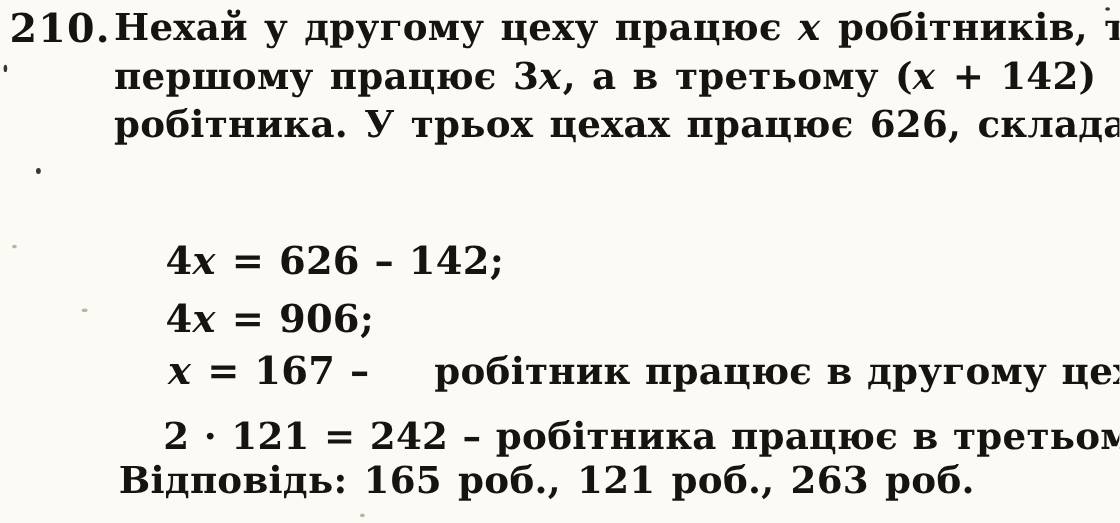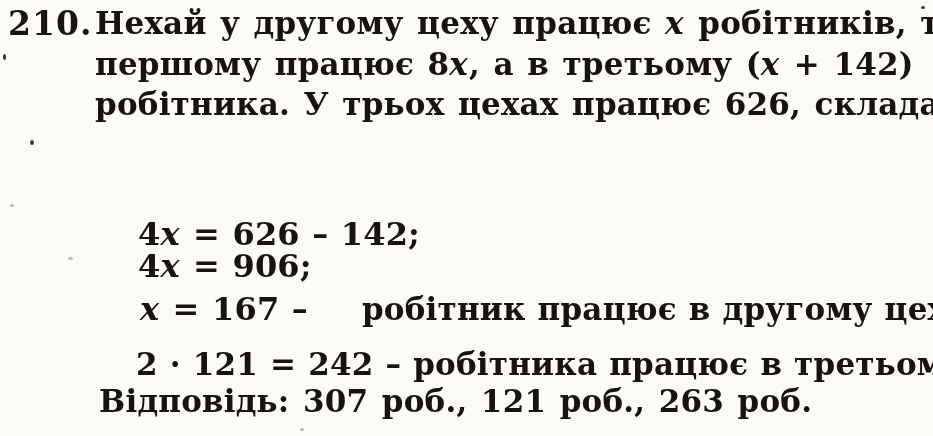--- a/index.html
+++ b/index.html
@@ -63,29 +63,29 @@
   <div class="speck" style="left:3px; top:54px; width:3px; height:6px;"></div>
   <div class="speck light" style="left:10px; top:204px; width:4px; height:3px;"></div>
   <div class="speck light" style="left:68px; top:257px; width:5px; height:3px;"></div>
   <div class="speck" style="left:921px; top:6px; width:4px; height:3px;"></div>
   <div class="speck light" style="left:300px; top:428px; width:4px; height:3px;"></div>
 
   <div class="line num" style="left:8px; top:6px;">210.</div>
 
   <div class="line" style="left:95px; top:6px;"><span>Нехай у другому цеху працює </span><span class="var">x</span><span> робітників, тоді в</span></div>
 
-  <div class="line" style="left:95px; top:47px;"><span>першому працює 8</span><span class="var">x</span><span>, а в третьому (</span><span class="var">x</span><span> + 142)</span></div>
+  <div class="line" style="left:95px; top:47px;"><span>першому працює 3</span><span class="var">x</span><span>, а в третьому (</span><span class="var">x</span><span> + 142)</span></div>
 
   <div class="line" style="left:95px; top:87px;">робітника. У трьох цехах працює 626, складаємо</div>
 
 
 
-  <div class="line eq" style="left:138px; top:217px;text-align:center;"><span>4</span><span class="var">x</span><span> = 626 – 142;</span></div>
+  <div class="line eq" style="left:138px; top:200px;text-align:center;"><span>4</span><span class="var">x</span><span> = 626 – 142;</span></div>
 
   <div class="line eq" style="left:138px; top:249px;"><span>4</span><span class="var">x</span><span> = 906;</span></div>
 
   <div class="line eq" style="left:140px; top:292px;"><span class="var">x</span><span> = 167 –</span><span class="gap"></span><span style="font-size:31px;">робітник працює в другому цеху,</span></div>
 
   <div class="line eq" style="left:136px; top:347px; font-size:31px;">2 · 121 = 242 – робітника працює в третьому цеху.</div>
 
-  <div class="line" style="left:99px; top:384px;"><span>Відповідь:</span><span> 307 роб., 121 роб., 263 роб.</span></div>
+  <div class="line" style="left:99px; top:384px;"><span>Відповідь:</span><span> 165 роб., 121 роб., 263 роб.</span></div>
 
 </div>
 
 </body></html>

